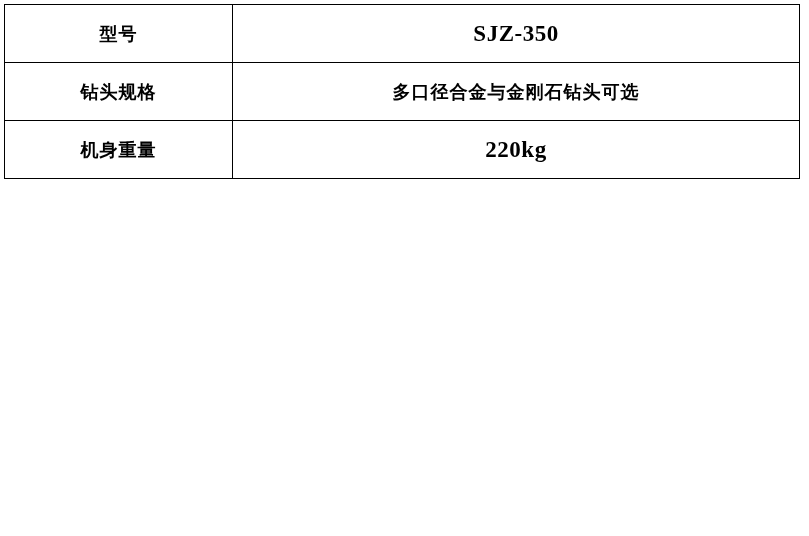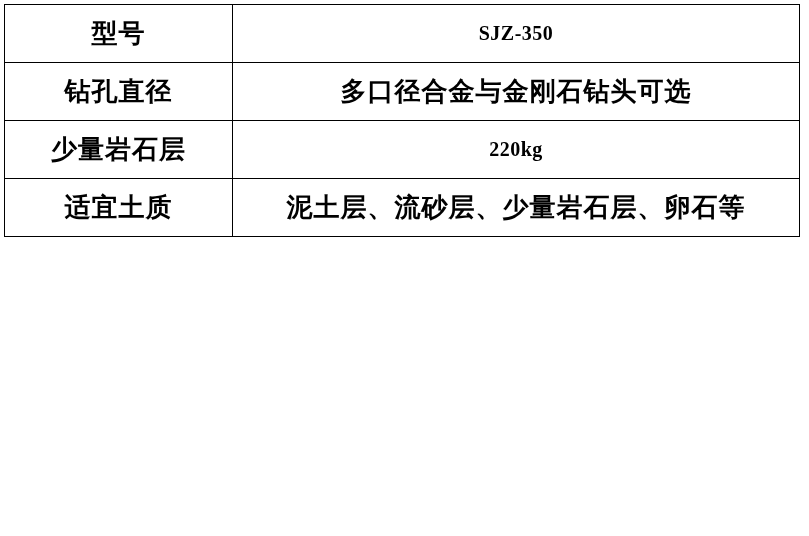--- a/index.html
+++ b/index.html
@@ -25,56 +25,52 @@
     border-collapse: collapse;
     width: 795px;
     margin: 4px 0 0 4px;
     table-layout: fixed;
   }
   table.spec-table td {
     border: 1px solid #000000;
     height: 58px;
     text-align: center;
     vertical-align: middle;
-    font-size: 26px;
+    font-size: 18px;
     font-weight: bold;
     letter-spacing: 1px;
     padding: 0 6px;
     box-sizing: border-box;
   }
   table.spec-table td.label-cell {
     width: 228px;
   }
   table.spec-table td.value-cell {
     width: 567px;
     font-weight: bold;
   }
   
   table.spec-table td.value-cell.latin {
-    font-size: 20px;
+    font-size: 23px;
     letter-spacing: 0.5px;
   }
 </style>
 </head>
 <body>
 
 <div class="page">
   <table class="spec-table">
     <tbody>
       <tr>
         <td class="label-cell">型号</td>
         <td class="value-cell latin">SJZ-350</td>
       </tr>
       <tr>
-        <td class="label-cell">钻孔直径</td>
+        <td class="label-cell">钻头规格</td>
         <td class="value-cell">多口径合金与金刚石钻头可选</td>
       </tr>
       <tr>
-        <td class="label-cell">少量岩石层</td>
+        <td class="label-cell">机身重量</td>
         <td class="value-cell latin">220kg</td>
-      </tr>
-      <tr>
-        <td class="label-cell">适宜土质</td>
-        <td class="value-cell">泥土层、流砂层、少量岩石层、卵石等</td>
       </tr>
     </tbody>
   </table>
 </div>
 
 </body></html>

